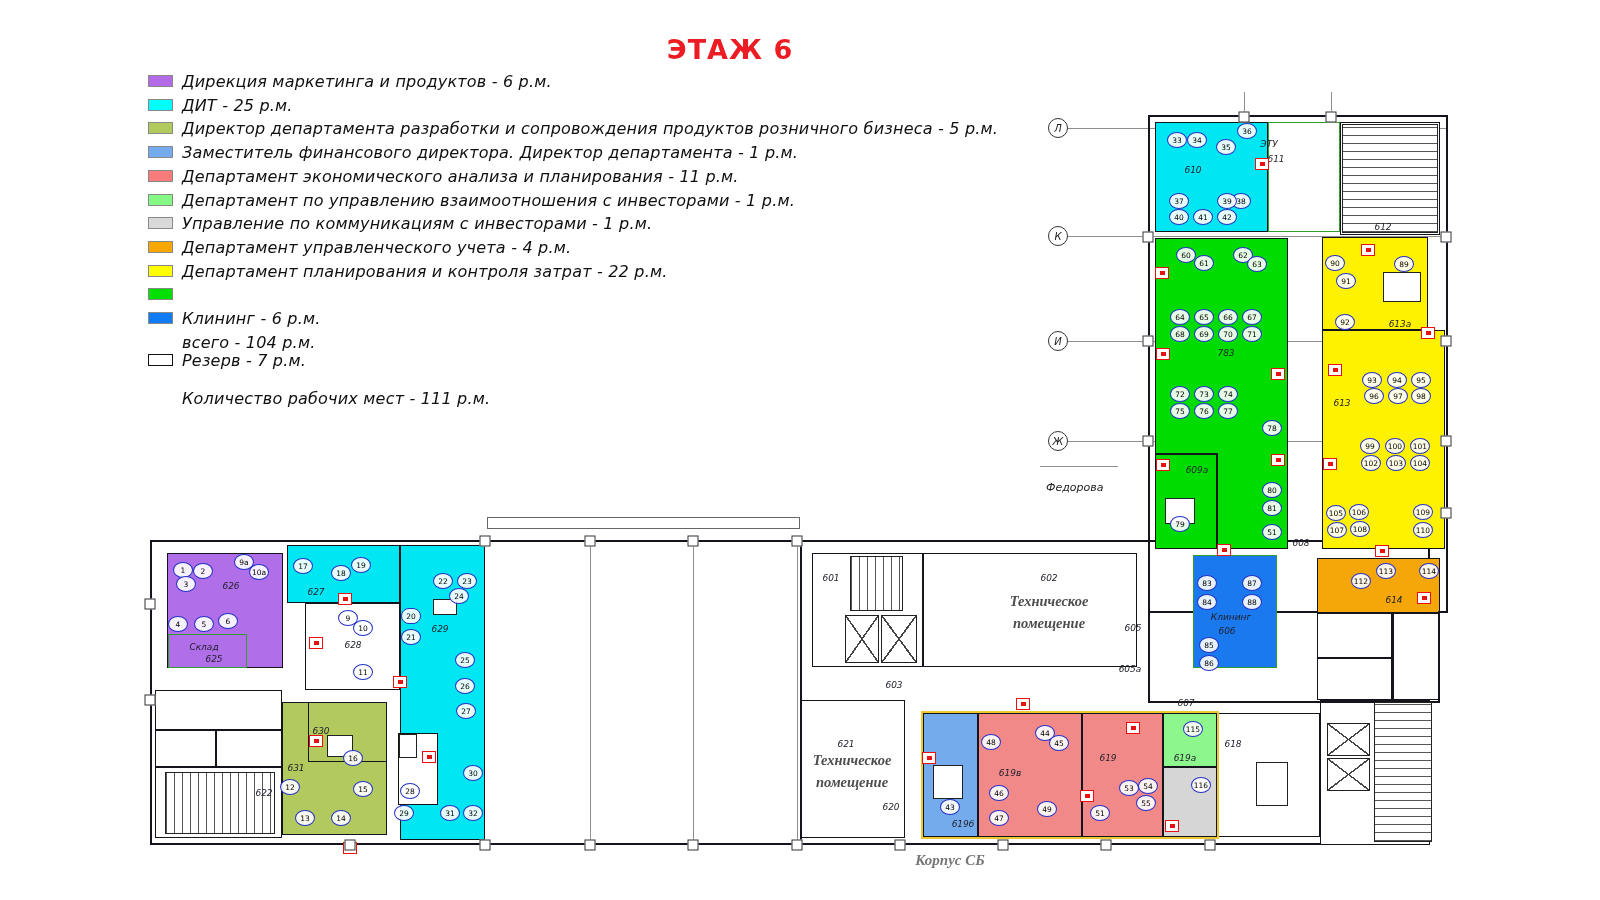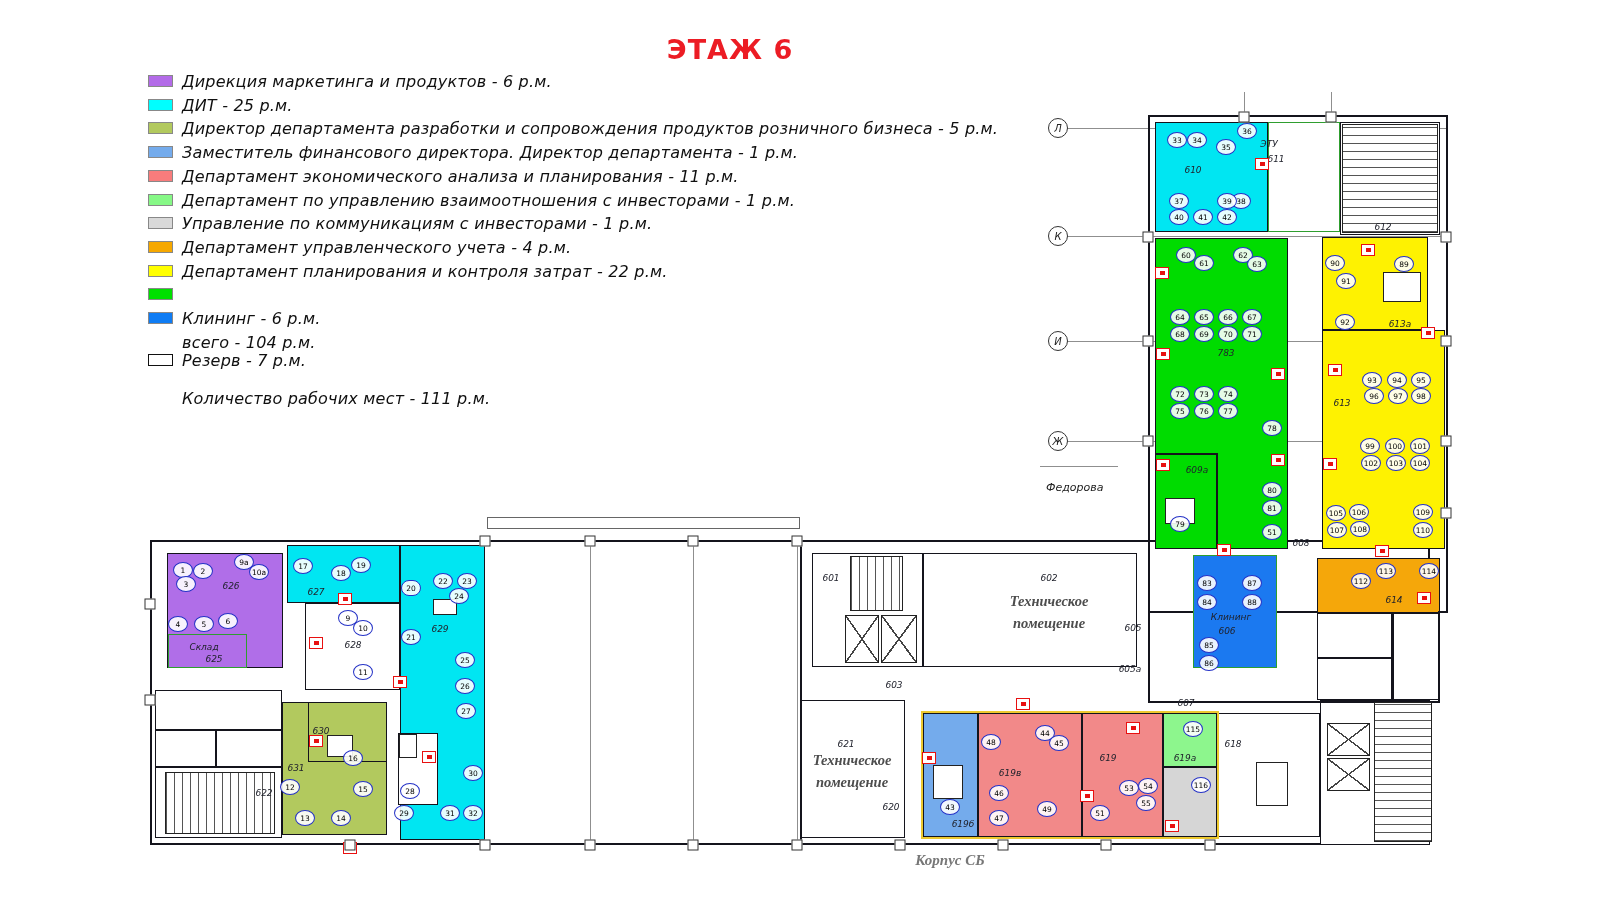--- a/index.html
+++ b/index.html
@@ -243,21 +243,21 @@
       <div class="desk" style="left: 204px; top: 624px;">5</div>
       <div class="desk" style="left: 228px; top: 621px;">6</div>
       <div class="desk" style="left: 244px; top: 562px;">9а</div>
       <div class="desk" style="left: 259px; top: 572px;">10а</div>
       <div class="desk" style="left: 303px; top: 566px;">17</div>
       <div class="desk" style="left: 341px; top: 573px;">18</div>
       <div class="desk" style="left: 361px; top: 565px;">19</div>
       <div class="desk" style="left: 348px; top: 618px;">9</div>
       <div class="desk" style="left: 363px; top: 628px;">10</div>
       <div class="desk" style="left: 363px; top: 672px;">11</div>
-      <div class="desk" style="left: 411px; top: 588px; border-radius: 8px;">20</div>
+      <div class="desk" style="left: 411px; top: 616px; border-radius: 8px;">20</div>
       <div class="desk" style="left: 411px; top: 637px;">21</div>
       <div class="desk" style="left: 443px; top: 581px;">22</div>
       <div class="desk" style="left: 467px; top: 581px;">23</div>
       <div class="desk" style="left: 459px; top: 596px;">24</div>
       <div class="desk" style="left: 465px; top: 660px;">25</div>
       <div class="desk" style="left: 465px; top: 686px;">26</div>
       <div class="desk" style="left: 466px; top: 711px;">27</div>
       <div class="desk" style="left: 410px; top: 791px;">28</div>
       <div class="desk" style="left: 404px; top: 813px;">29</div>
       <div class="desk" style="left: 473px; top: 773px;">30</div>

